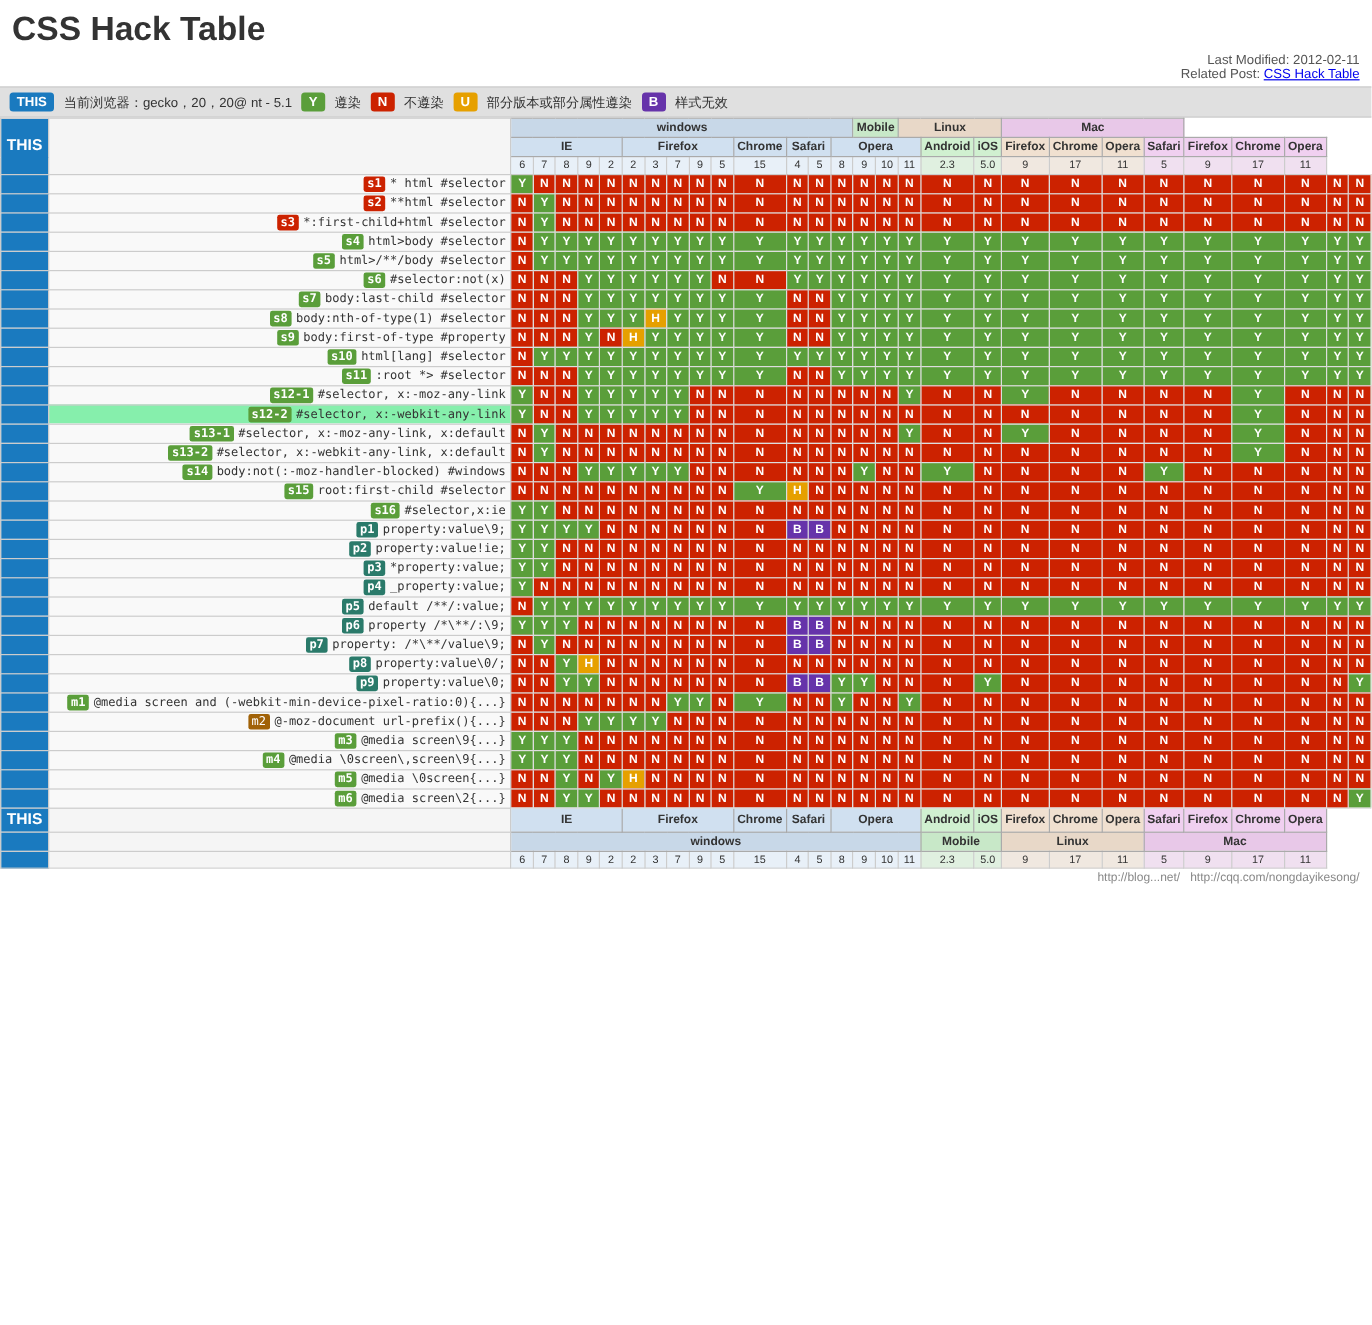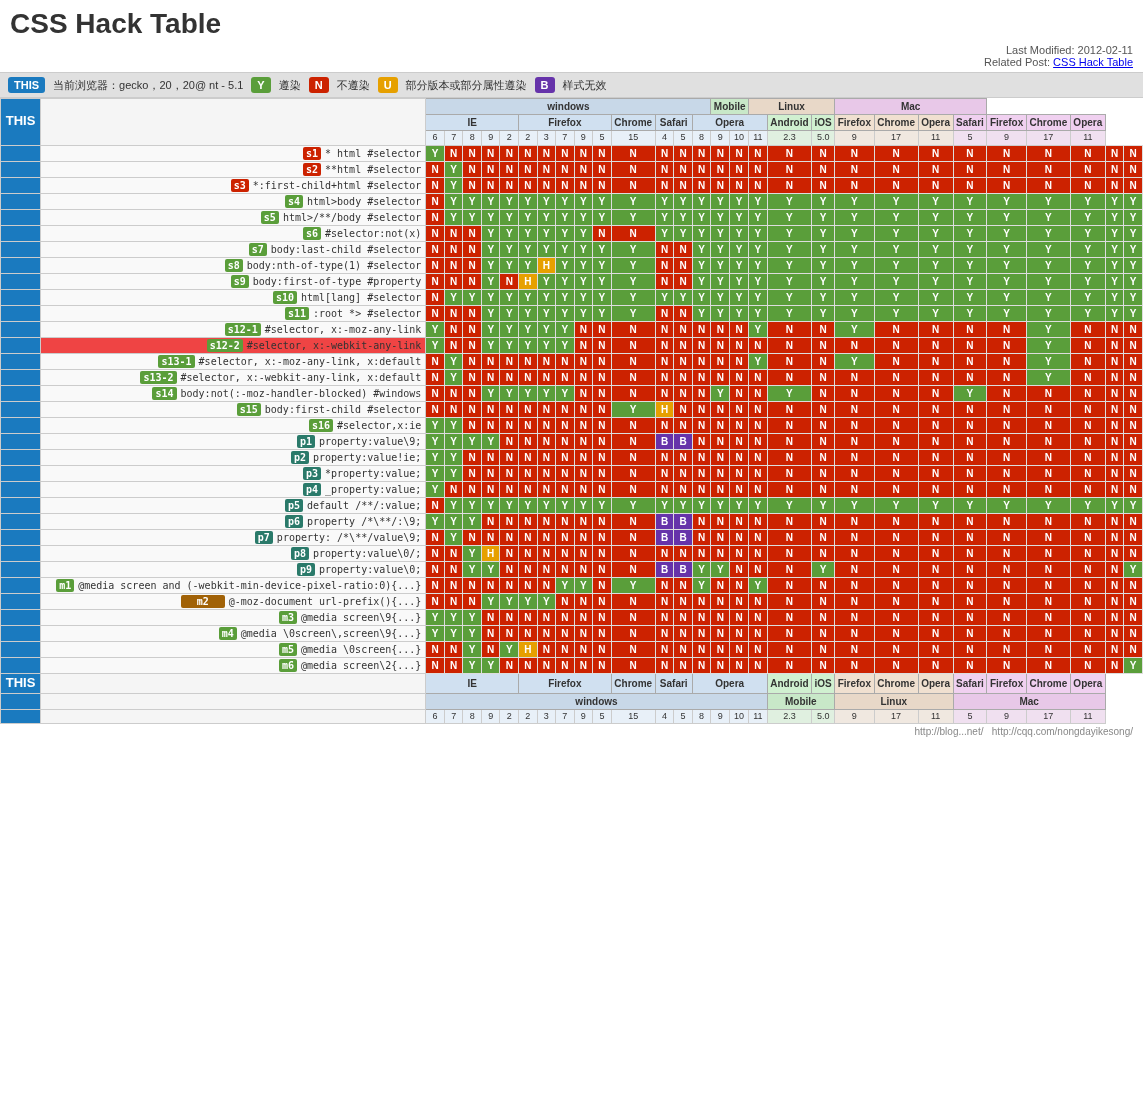--- a/index.html
+++ b/index.html
@@ -484,21 +484,21 @@
           <td class="cell-n" style="border: 1px solid rgb(221, 221, 221); text-align: center; padding: 1px; min-width: 18px; font-size: 10px; font-weight: bold;">N</td>
           <td class="cell-n" style="border: 1px solid rgb(221, 221, 221); text-align: center; padding: 1px; min-width: 18px; font-size: 10px; font-weight: bold;">N</td>
           <td class="cell-n" style="border: 1px solid rgb(221, 221, 221); text-align: center; padding: 1px; min-width: 18px; font-size: 10px; font-weight: bold;">N</td>
           <td class="cell-y" style="border: 1px solid rgb(221, 221, 221); text-align: center; padding: 1px; min-width: 18px; font-size: 10px; font-weight: bold;">Y</td>
           <td class="cell-n" style="border: 1px solid rgb(221, 221, 221); text-align: center; padding: 1px; min-width: 18px; font-size: 10px; font-weight: bold;">N</td>
           <td class="cell-n" style="border: 1px solid rgb(221, 221, 221); text-align: center; padding: 1px; min-width: 18px; font-size: 10px; font-weight: bold;">N</td>
           <td class="cell-n" style="border: 1px solid rgb(221, 221, 221); text-align: center; padding: 1px; min-width: 18px; font-size: 10px; font-weight: bold;">N</td>
         </tr>
         <tr>
           <td style="background: rgb(26, 122, 191); color: rgb(255, 255, 255); font-weight: bold; text-align: center; font-size: 10px; vertical-align: middle;"></td>
-          <td style="text-align: right; padding: 1px 4px; background: #ef4444; font-family: monospace; font-size: 10px; white-space: nowrap;"><span style="background: rgb(90, 158, 58); color: rgb(255, 255, 255); font-weight: bold; padding: 1px 3px; margin-right: 4px; border-radius: 2px; font-size: 10px;">s12-2</span><span>#selector, x:-webkit-any-link</span></td>
+          <td style="text-align: right; padding: 1px 4px; background: #86efac; font-family: monospace; font-size: 10px; white-space: nowrap;"><span style="background: rgb(90, 158, 58); color: rgb(255, 255, 255); font-weight: bold; padding: 1px 3px; margin-right: 4px; border-radius: 2px; font-size: 10px;">s12-2</span><span>#selector, x:-webkit-any-link</span></td>
           <td class="cell-y" style="border: 1px solid rgb(221, 221, 221); text-align: center; padding: 1px; min-width: 18px; font-size: 10px; font-weight: bold;">Y</td>
           <td class="cell-n" style="border: 1px solid rgb(221, 221, 221); text-align: center; padding: 1px; min-width: 18px; font-size: 10px; font-weight: bold;">N</td>
           <td class="cell-n" style="border: 1px solid rgb(221, 221, 221); text-align: center; padding: 1px; min-width: 18px; font-size: 10px; font-weight: bold;">N</td>
           <td class="cell-y" style="border: 1px solid rgb(221, 221, 221); text-align: center; padding: 1px; min-width: 18px; font-size: 10px; font-weight: bold;">Y</td>
           <td class="cell-y" style="border: 1px solid rgb(221, 221, 221); text-align: center; padding: 1px; min-width: 18px; font-size: 10px; font-weight: bold;">Y</td>
           <td class="cell-y" style="border: 1px solid rgb(221, 221, 221); text-align: center; padding: 1px; min-width: 18px; font-size: 10px; font-weight: bold;">Y</td>
           <td class="cell-y" style="border: 1px solid rgb(221, 221, 221); text-align: center; padding: 1px; min-width: 18px; font-size: 10px; font-weight: bold;">Y</td>
           <td class="cell-y" style="border: 1px solid rgb(221, 221, 221); text-align: center; padding: 1px; min-width: 18px; font-size: 10px; font-weight: bold;">Y</td>
           <td class="cell-n" style="border: 1px solid rgb(221, 221, 221); text-align: center; padding: 1px; min-width: 18px; font-size: 10px; font-weight: bold;">N</td>
           <td class="cell-n" style="border: 1px solid rgb(221, 221, 221); text-align: center; padding: 1px; min-width: 18px; font-size: 10px; font-weight: bold;">N</td>
@@ -612,21 +612,21 @@
           <td class="cell-n" style="border: 1px solid rgb(221, 221, 221); text-align: center; padding: 1px; min-width: 18px; font-size: 10px; font-weight: bold;">N</td>
           <td class="cell-y" style="border: 1px solid rgb(221, 221, 221); text-align: center; padding: 1px; min-width: 18px; font-size: 10px; font-weight: bold;">Y</td>
           <td class="cell-n" style="border: 1px solid rgb(221, 221, 221); text-align: center; padding: 1px; min-width: 18px; font-size: 10px; font-weight: bold;">N</td>
           <td class="cell-n" style="border: 1px solid rgb(221, 221, 221); text-align: center; padding: 1px; min-width: 18px; font-size: 10px; font-weight: bold;">N</td>
           <td class="cell-n" style="border: 1px solid rgb(221, 221, 221); text-align: center; padding: 1px; min-width: 18px; font-size: 10px; font-weight: bold;">N</td>
           <td class="cell-n" style="border: 1px solid rgb(221, 221, 221); text-align: center; padding: 1px; min-width: 18px; font-size: 10px; font-weight: bold;">N</td>
           <td class="cell-n" style="border: 1px solid rgb(221, 221, 221); text-align: center; padding: 1px; min-width: 18px; font-size: 10px; font-weight: bold;">N</td>
         </tr>
         <tr>
           <td style="background: rgb(26, 122, 191); color: rgb(255, 255, 255); font-weight: bold; text-align: center; font-size: 10px; vertical-align: middle;"></td>
-          <td style="text-align: right; padding: 1px 4px; background: rgb(249, 249, 249); font-family: monospace; font-size: 10px; white-space: nowrap;"><span style="background: rgb(90, 158, 58); color: rgb(255, 255, 255); font-weight: bold; padding: 1px 3px; margin-right: 4px; border-radius: 2px; font-size: 10px;">s15</span><span>body:first-child #selector</span></td>
+          <td style="text-align: right; padding: 1px 4px; background: rgb(249, 249, 249); font-family: monospace; font-size: 10px; white-space: nowrap;"><span style="background: rgb(90, 158, 58); color: rgb(255, 255, 255); font-weight: bold; padding: 1px 3px; margin-right: 4px; border-radius: 2px; font-size: 10px;">s15</span><span>root:first-child #selector</span></td>
           <td class="cell-n" style="border: 1px solid rgb(221, 221, 221); text-align: center; padding: 1px; min-width: 18px; font-size: 10px; font-weight: bold;">N</td>
           <td class="cell-n" style="border: 1px solid rgb(221, 221, 221); text-align: center; padding: 1px; min-width: 18px; font-size: 10px; font-weight: bold;">N</td>
           <td class="cell-n" style="border: 1px solid rgb(221, 221, 221); text-align: center; padding: 1px; min-width: 18px; font-size: 10px; font-weight: bold;">N</td>
           <td class="cell-n" style="border: 1px solid rgb(221, 221, 221); text-align: center; padding: 1px; min-width: 18px; font-size: 10px; font-weight: bold;">N</td>
           <td class="cell-n" style="border: 1px solid rgb(221, 221, 221); text-align: center; padding: 1px; min-width: 18px; font-size: 10px; font-weight: bold;">N</td>
           <td class="cell-n" style="border: 1px solid rgb(221, 221, 221); text-align: center; padding: 1px; min-width: 18px; font-size: 10px; font-weight: bold;">N</td>
           <td class="cell-n" style="border: 1px solid rgb(221, 221, 221); text-align: center; padding: 1px; min-width: 18px; font-size: 10px; font-weight: bold;">N</td>
           <td class="cell-n" style="border: 1px solid rgb(221, 221, 221); text-align: center; padding: 1px; min-width: 18px; font-size: 10px; font-weight: bold;">N</td>
           <td class="cell-n" style="border: 1px solid rgb(221, 221, 221); text-align: center; padding: 1px; min-width: 18px; font-size: 10px; font-weight: bold;">N</td>
           <td class="cell-n" style="border: 1px solid rgb(221, 221, 221); text-align: center; padding: 1px; min-width: 18px; font-size: 10px; font-weight: bold;">N</td>
@@ -996,21 +996,21 @@
           <td class="cell-n" style="border: 1px solid rgb(221, 221, 221); text-align: center; padding: 1px; min-width: 18px; font-size: 10px; font-weight: bold;">N</td>
           <td class="cell-n" style="border: 1px solid rgb(221, 221, 221); text-align: center; padding: 1px; min-width: 18px; font-size: 10px; font-weight: bold;">N</td>
           <td class="cell-n" style="border: 1px solid rgb(221, 221, 221); text-align: center; padding: 1px; min-width: 18px; font-size: 10px; font-weight: bold;">N</td>
           <td class="cell-n" style="border: 1px solid rgb(221, 221, 221); text-align: center; padding: 1px; min-width: 18px; font-size: 10px; font-weight: bold;">N</td>
           <td class="cell-n" style="border: 1px solid rgb(221, 221, 221); text-align: center; padding: 1px; min-width: 18px; font-size: 10px; font-weight: bold;">N</td>
           <td class="cell-n" style="border: 1px solid rgb(221, 221, 221); text-align: center; padding: 1px; min-width: 18px; font-size: 10px; font-weight: bold;">N</td>
           <td class="cell-n" style="border: 1px solid rgb(221, 221, 221); text-align: center; padding: 1px; min-width: 18px; font-size: 10px; font-weight: bold;">N</td>
         </tr>
         <tr>
           <td style="background: rgb(26, 122, 191); color: rgb(255, 255, 255); font-weight: bold; text-align: center; font-size: 10px; vertical-align: middle;"></td>
-          <td style="text-align: right; padding: 1px 4px; background: rgb(249, 249, 249); font-family: monospace; font-size: 10px; white-space: nowrap;"><span style="background: #a16207; color: rgb(255, 255, 255); font-weight: bold; padding: 1px 16px; margin-right: 4px; border-radius: 2px; font-size: 10px;">m2</span><span>@-moz-document url-prefix(){...}</span></td>
+          <td style="text-align: right; padding: 1px 4px; background: rgb(249, 249, 249); font-family: monospace; font-size: 10px; white-space: nowrap;"><span style="background: #a16207; color: rgb(255, 255, 255); font-weight: normal; padding: 1px 3px; margin-right: 4px; border-radius: 2px; font-size: 10px;">m2</span><span>@-moz-document url-prefix(){...}</span></td>
           <td class="cell-n" style="border: 1px solid rgb(221, 221, 221); text-align: center; padding: 1px; min-width: 18px; font-size: 10px; font-weight: bold;">N</td>
           <td class="cell-n" style="border: 1px solid rgb(221, 221, 221); text-align: center; padding: 1px; min-width: 18px; font-size: 10px; font-weight: bold;">N</td>
           <td class="cell-n" style="border: 1px solid rgb(221, 221, 221); text-align: center; padding: 1px; min-width: 18px; font-size: 10px; font-weight: bold;">N</td>
           <td class="cell-y" style="border: 1px solid rgb(221, 221, 221); text-align: center; padding: 1px; min-width: 18px; font-size: 10px; font-weight: bold;">Y</td>
           <td class="cell-y" style="border: 1px solid rgb(221, 221, 221); text-align: center; padding: 1px; min-width: 18px; font-size: 10px; font-weight: bold;">Y</td>
           <td class="cell-y" style="border: 1px solid rgb(221, 221, 221); text-align: center; padding: 1px; min-width: 18px; font-size: 10px; font-weight: bold;">Y</td>
           <td class="cell-y" style="border: 1px solid rgb(221, 221, 221); text-align: center; padding: 1px; min-width: 18px; font-size: 10px; font-weight: bold;">Y</td>
           <td class="cell-n" style="border: 1px solid rgb(221, 221, 221); text-align: center; padding: 1px; min-width: 18px; font-size: 10px; font-weight: bold;">N</td>
           <td class="cell-n" style="border: 1px solid rgb(221, 221, 221); text-align: center; padding: 1px; min-width: 18px; font-size: 10px; font-weight: bold;">N</td>
           <td class="cell-n" style="border: 1px solid rgb(221, 221, 221); text-align: center; padding: 1px; min-width: 18px; font-size: 10px; font-weight: bold;">N</td>

